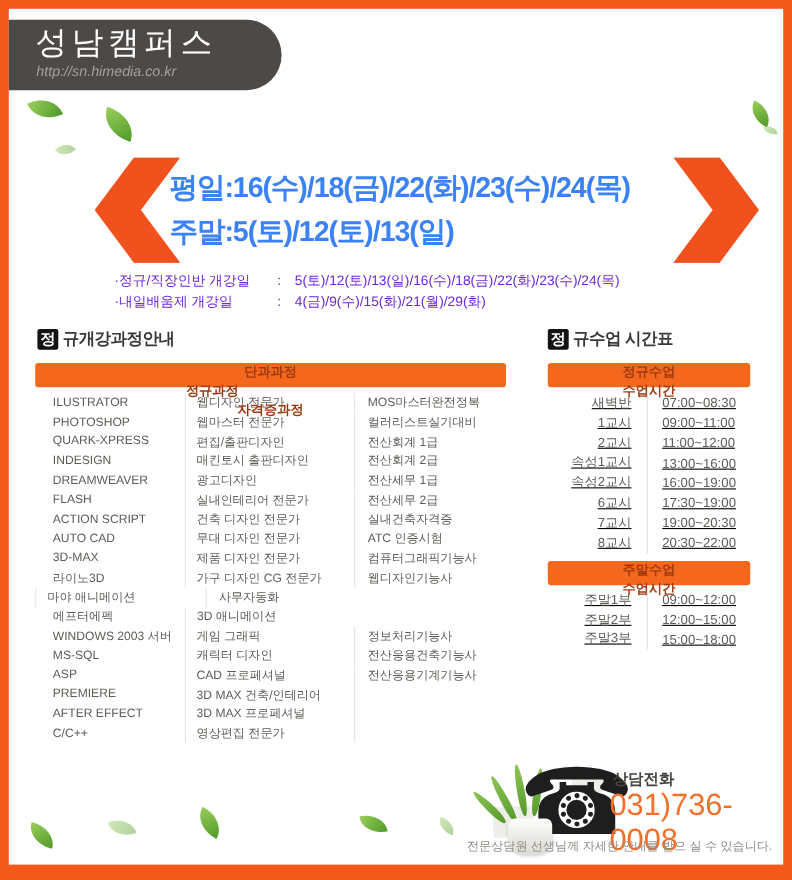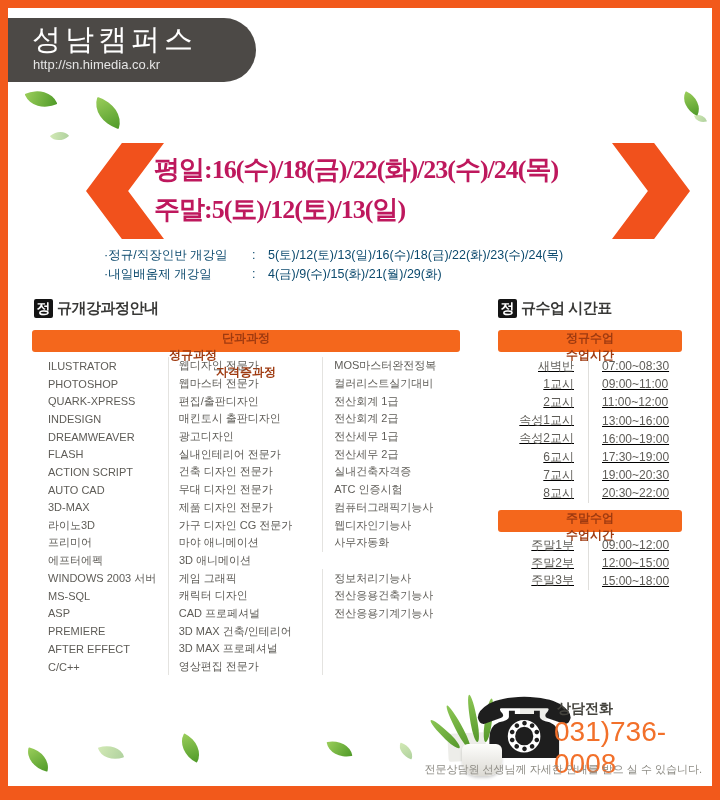--- a/index.html
+++ b/index.html
@@ -10,37 +10,37 @@
   .frame{position:absolute;background:#F2591B;}
   .frame-top{left:0;top:0;width:720px;height:8px;}
   .frame-left{left:0;top:0;width:8px;height:800px;}
   .frame-right{left:712px;top:0;width:8px;height:800px;}
   .frame-bottom{left:0;top:786px;width:720px;height:14px;}
 
   
   .header{position:absolute;left:8px;top:18px;width:248px;height:64px;background:#4C4946;
           border-radius:0 34px 34px 0;}
   .header-title{margin:5px 0 0 24px;font-size:29px;letter-spacing:4px;color:#FFFFFF;line-height:32px;}
-  .header-url{margin:2px 0 0 25px;font-size:13px;color:#e5e5e5;}
+  .header-url{margin:2px 0 0 25px;font-size:13px;color:#a3a3a3;font-style:italic;}
 
   
   .leaf{position:absolute;background:linear-gradient(135deg,#9BCE5B,#4F9A28);
         border-radius:4% 100% 4% 100%;}
   .leaf.pale{opacity:.45;}
 
   
   .chev{position:absolute;width:78px;height:96px;background:#F1511C;}
   .chev-left{left:86px;top:143px;clip-path:polygon(0 50%,46% 0,100% 0,54% 50%,100% 100%,46% 100%);}
   .chev-right{left:612px;top:143px;clip-path:polygon(100% 50%,54% 0,0 0,46% 50%,0 100%,54% 100%);}
-  .banner-text{position:absolute;left:154px;top:150px;width:460px;color:#be185d;font-weight:bold;font-family:Liberation Serif, serif;}
+  .banner-text{position:absolute;left:154px;top:150px;width:460px;color:#3b82f6;font-weight:bold;}
   .banner-line1{font-size:26px;line-height:40px;letter-spacing:-1px;}
   .banner-line2{font-size:26px;line-height:40px;letter-spacing:-1px;}
 
   
-  .notes{position:absolute;left:104px;top:246px;font-size:12.5px;color:#0c4a6e;line-height:19px;}
+  .notes{position:absolute;left:104px;top:246px;font-size:12.5px;color:#6d28d9;line-height:19px;}
   .note-label{display:inline-block;width:148px;}
   .note-sep{display:inline-block;width:16px;}
 
   
   .sec-title{position:absolute;height:20px;}
   .sec-title .initial{display:inline-block;width:19px;height:19px;background:#141414;color:#fff;
       font-size:14px;font-weight:bold;text-align:center;line-height:19px;border-radius:2px;vertical-align:middle;}
   .sec-title .rest{font-size:15px;font-weight:bold;color:#383836;letter-spacing:-0.5px;
       vertical-align:middle;margin-left:4px;}
   .courses-title{left:34px;top:299px;}
@@ -175,21 +175,20 @@
           <div class="col0">3D-MAX</div>
           <div class="col1">제품 디자인 전문가</div>
           <div class="col2">컴퓨터그래픽기능사</div>
         </div>
         <div class="row">
           <div class="col0">라이노3D</div>
           <div class="col1">가구 디자인 CG 전문가</div>
           <div class="col2">웹디자인기능사</div>
         </div>
         <div class="row">
-          <div class="col0">프리미어</div>
           <div class="col1">마야 애니메이션</div>
           <div class="col2">사무자동화</div>
         </div>
         <div class="row">
           <div class="col0">에프터에펙</div>
           <div class="col1">3D 애니메이션</div>
         </div>
         <div class="row">
           <div class="col0">WINDOWS 2003 서버</div>
           <div class="col1">게임 그래픽</div>

